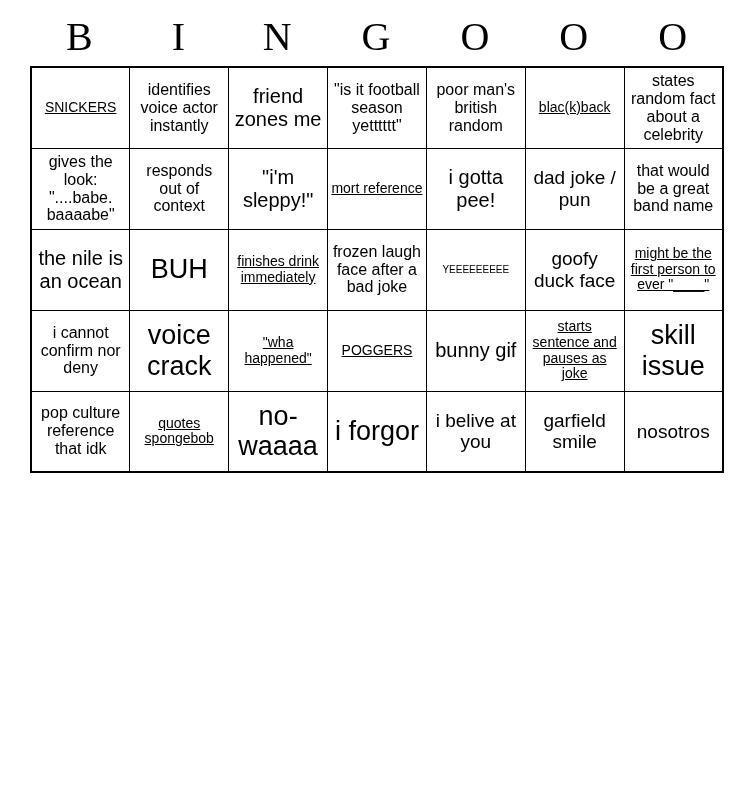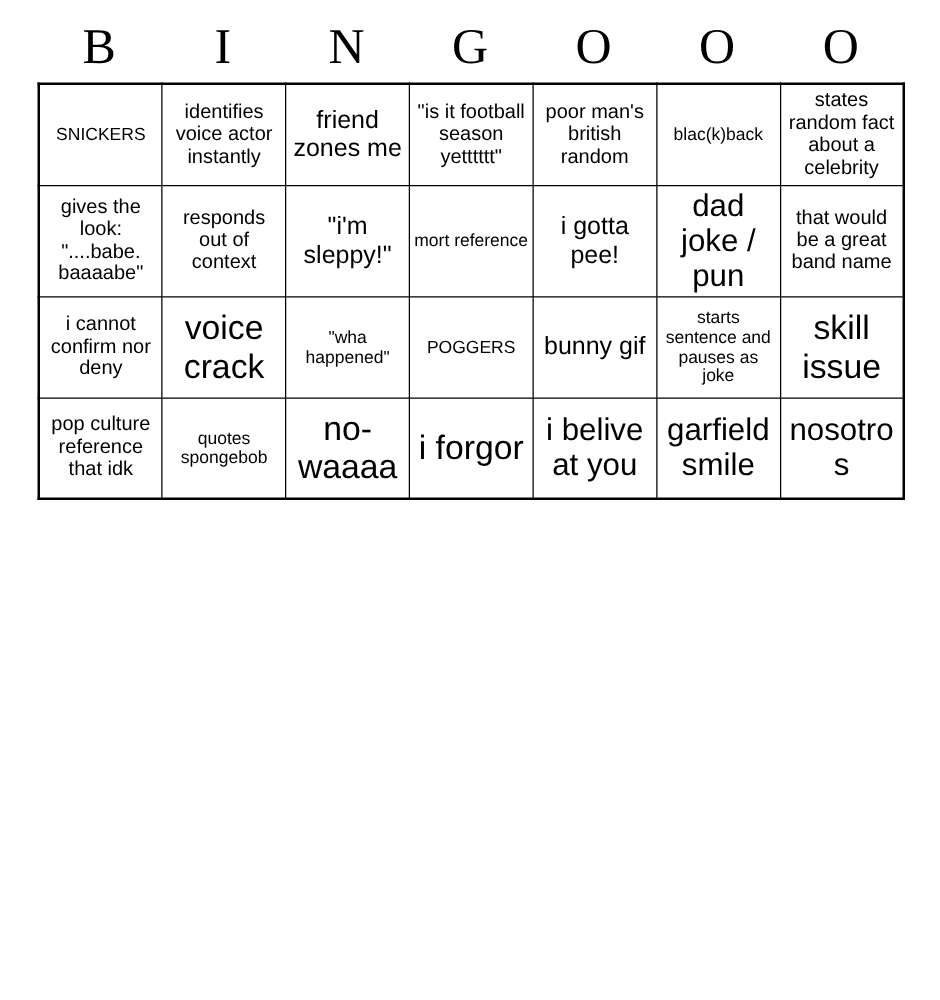--- a/index.html
+++ b/index.html
@@ -49,23 +49,23 @@
     vertical-align: middle;
     padding: 2px 3px;
     box-sizing: border-box;
     overflow: hidden;
     word-wrap: break-word;
     line-height: 1.12;
   }
   
   .fs-xxs { font-size: 10px; }
   .fs-xs  { font-size: 12px; }
-  .fs-s   { font-size: 14px; }
+  .fs-s   { font-size: 14px; text-decoration: underline; }
   .fs-m   { font-size: 16px; }
-  .fs-l   { font-size: 25px; margin-top: 44px; }
+  .fs-l   { font-size: 19px; margin-top: 44px; }
   .fs-xl  { font-size: 20px; }
   .fs-xxl { font-size: 27px; }
   .emoji { font-size: 13px; display:block; margin-top:2px;}
 </style>
 </head>
 <body>
 
 <div class="bingo-wrap">
 
   <div class="header-row">
@@ -92,20 +92,29 @@
         <tr>
           <td class="fs-m">gives the look: "....babe. baaaabe"</td>
           <td class="fs-m">responds out of context</td>
           <td class="fs-xl">"i'm sleppy!"</td>
           <td class="fs-s">mort reference</td>
           <td class="fs-xl">i gotta pee!</td>
           <td class="fs-l">dad joke / pun</td>
           <td class="fs-m">that would be a great band name</td>
         </tr>
         <tr>
+          <td class="fs-xl">the nile is an ocean</td>
+          <td class="fs-xxl">BUH</td>
+          <td class="fs-s">finishes drink immediately</td>
+          <td class="fs-m">frozen laugh face after a bad joke</td>
+          <td class="fs-xxs">YEEEEEEEEE</td>
+          <td class="fs-l">goofy duck face</td>
+          <td class="fs-s">might be the first person to ever "____"</td>
+        </tr>
+        <tr>
           <td class="fs-m">i cannot confirm nor deny</td>
           <td class="fs-xxl">voice crack</td>
           <td class="fs-s">"wha happened"</td>
           <td class="fs-s">POGGERS</td>
           <td class="fs-xl">bunny gif</td>
           <td class="fs-s">starts sentence and pauses as joke</td>
           <td class="fs-xxl">skill issue</td>
         </tr>
         <tr>
           <td class="fs-m">pop culture reference that idk</td>

